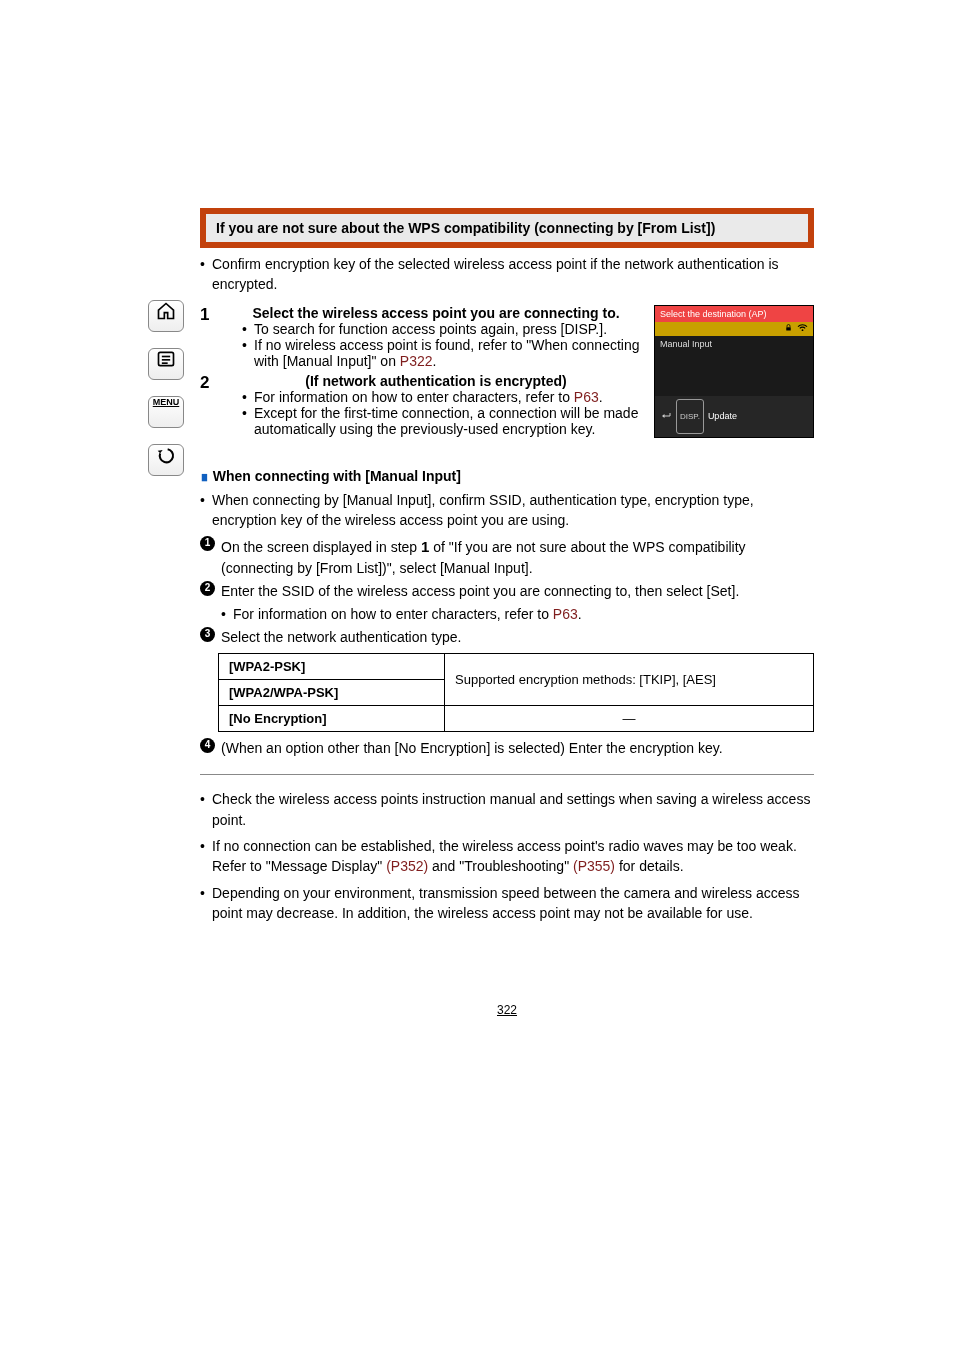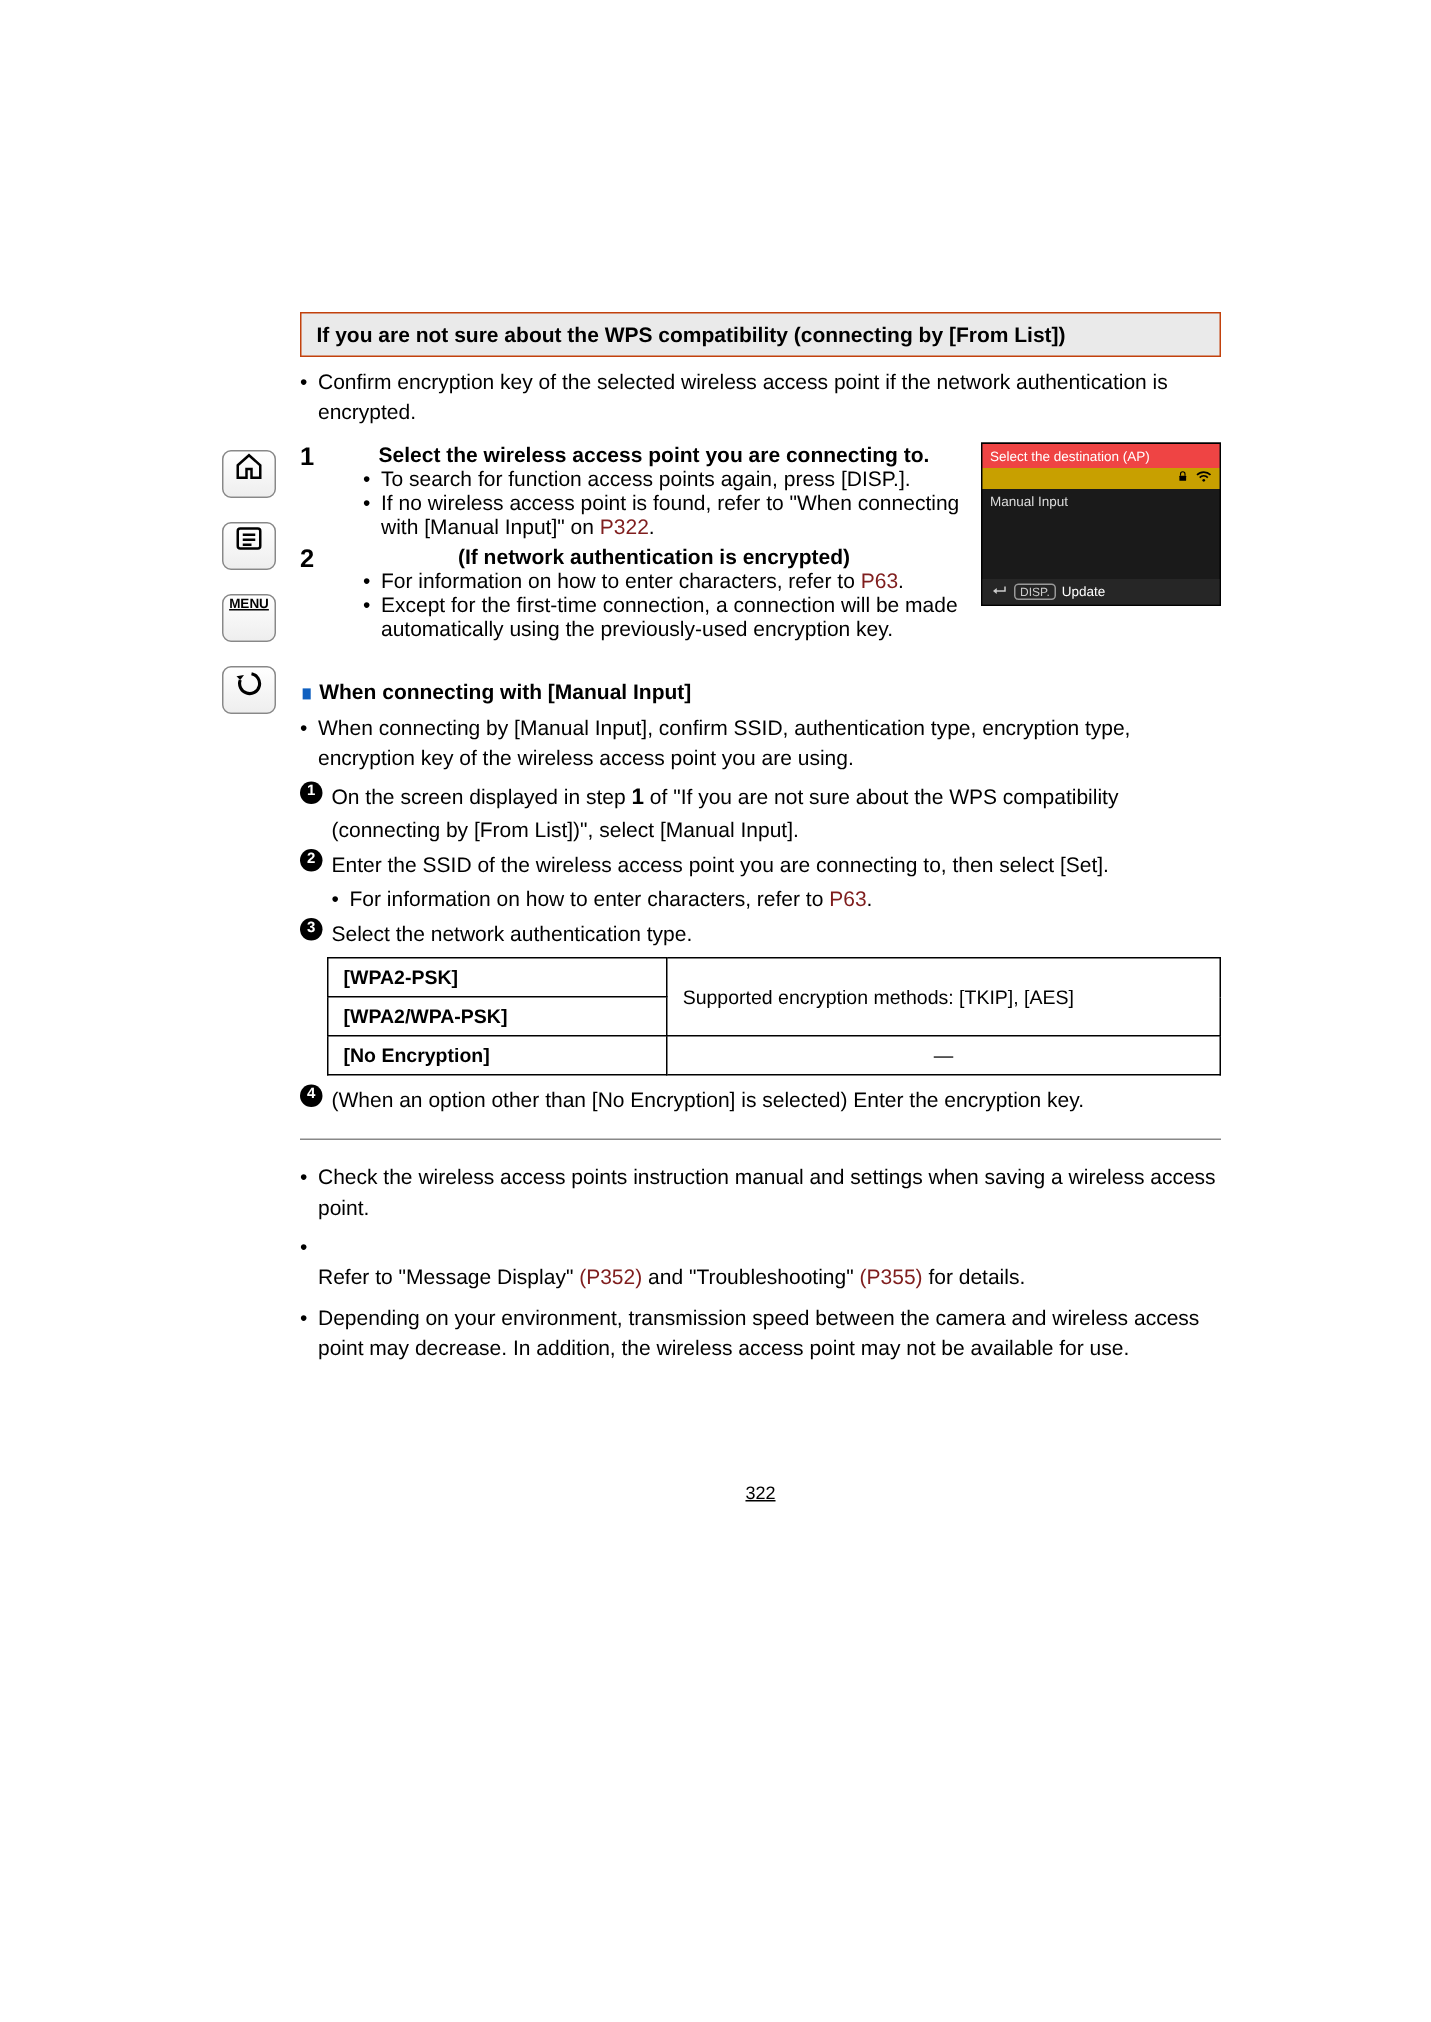--- a/index.html
+++ b/index.html
@@ -41,21 +41,21 @@
     padding-bottom: 4px;
     border-bottom: 2px solid #5aa0d0;
     margin-left: 60px;
   }
   .content {
     margin-left: 60px;
     margin-top: 18px;
   }
   .banner {
     background: #eaeaea;
-    border: 1px solid #c2410c;
+    border: 6px solid #c2410c;
     padding: 6px 10px;
     font-weight: bold;
     font-size: 14px;
   }
   .para { margin: 6px 0; line-height: 1.45; }
   .bullet-row { display:flex; }
   .bullet-row .b { width:12px; flex:none;}
   .bullet-row .t { flex:1;}
   .steps { margin-top:10px; }
   .step { display:flex; margin-bottom:4px;}
@@ -73,21 +73,21 @@
     border:1px solid #000;
     background:#1a1a1a;
     color:#fff;
     font-size:9px;
   }
   .figure .title { background:#ef4444; color:#fff; padding:3px 5px; font-size:9px;}
   .figure .sel { background:#c8a000; color:#000; display:flex; justify-content:flex-end; align-items:center; padding:2px 5px; gap:4px; height:14px;}
   .figure .row { padding:3px 5px; color:#ddd;}
   .figure .spacer{height:44px;}
   .figure .footer{background:#262626; padding:3px 5px; display:flex; align-items:center; gap:4px;}
-  .figure .footer .pill{border:1px solid #999; border-radius:3px; padding:0px 3px; font-size:8px; color:#ccc;}
+  .figure .footer .pill{border:1px solid #999; border-radius:3px; padding:12px 3px; font-size:8px; color:#ccc;}
   .sec-title { font-weight:bold; margin-top:22px;}
   .sq { color:#1060c0; font-size:14px;}
   .numcirc {
     display:inline-flex; width:15px; height:15px; border-radius:50%; background:#000; color:#fff;
     align-items:center; justify-content:center; font-size:10px; font-weight:bold; margin-right:6px;
     flex:none;
   }
   .circ-row{display:flex; margin:3px 0; line-height:1.45;}
   .circ-row .ct{flex:1;}
   .step-inline{font-weight:bold; font-size:15px;}
@@ -258,21 +258,21 @@
     </div>
 
     <div class="notes">
       <div class="bullet-row para">
           <div class="b">•</div>
           <div class="t">Check the wireless access points instruction manual and settings when saving a wireless access point.</div>
         </div>
       <div class="bullet-row para">
           <div class="b">•</div>
           <div class="t">
-        <br>
+        <span>If no connection can be established, the wireless access point's radio waves may be too weak.</span><br>
         <span>Refer to "Message Display" </span><span class="link">(P352)</span><span> and "Troubleshooting" </span><span class="link">(P355)</span><span> for details.</span>
       </div>
         </div>
       <div class="bullet-row para">
           <div class="b">•</div>
           <div class="t">Depending on your environment, transmission speed between the camera and wireless access point may decrease. In addition, the wireless access point may not be available for use.</div>
         </div>
     </div>
 
     <div class="pagenum">322</div>

